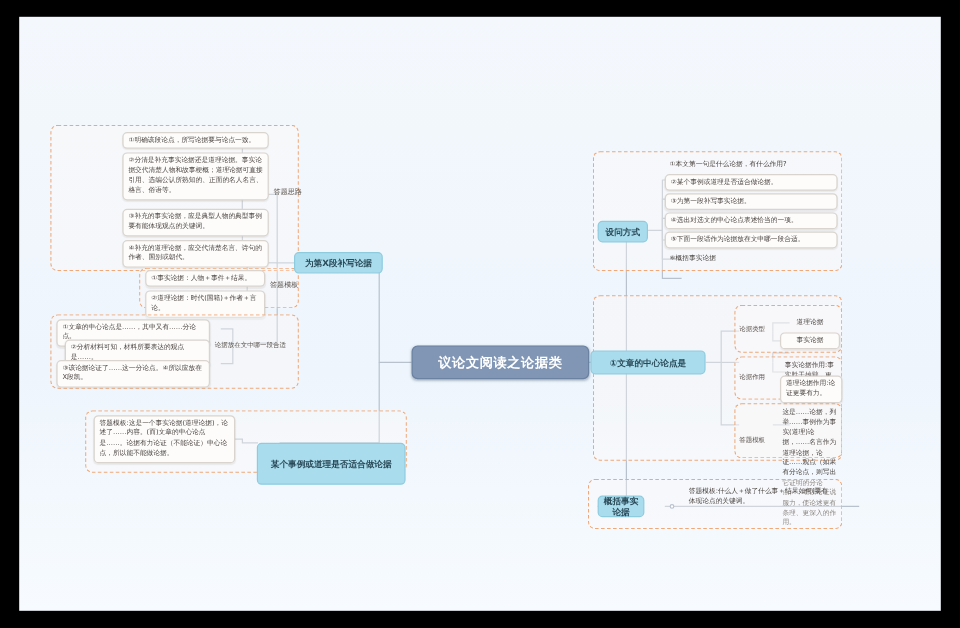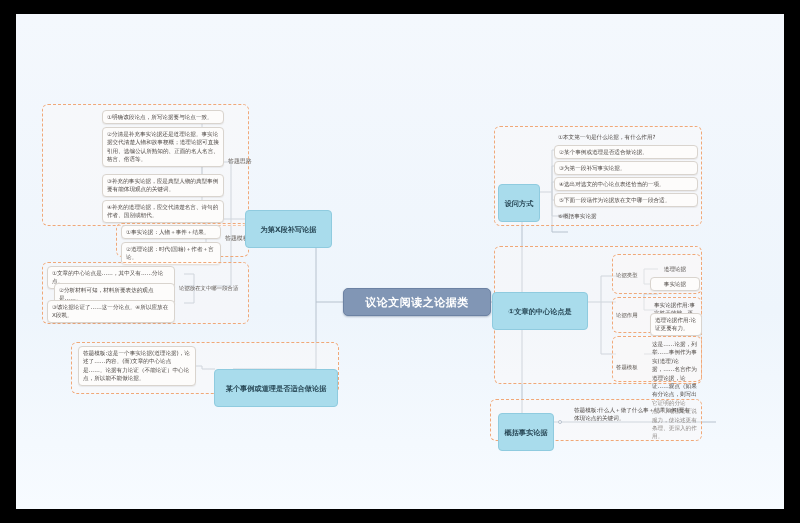--- a/index.html
+++ b/index.html
@@ -24,21 +24,21 @@
     border:1px solid #6c82a3;border-radius:5px;
     font-size:11px;font-weight:bold;letter-spacing:.5px;
     display:flex;align-items:center;justify-content:center;
     box-shadow:0 1px 2px rgba(60,80,110,.35);
   }
   .branch{
     background:#a9dcec;color:#2a4a58;
     border:1px solid #8fcbdf;border-radius:4px;
     font-size:7.2px;font-weight:bold;
     display:flex;align-items:center;justify-content:center;
-    text-align:center;line-height:1.25;padding:18px 3px;
+    text-align:center;line-height:1.25;padding:8px 3px;
   }
   .group{
     border:1px dashed #f0a878;border-radius:6px;
     background:rgba(255,250,246,.35);
   }
   .leafbox{
     background:#fdfcfb;border:1px solid #d9d4ce;border-radius:4px;
     color:#4a4440;font-size:5.6px;line-height:1.5;
     padding:2px 4px;box-sizing:border-box;
     box-shadow:0 1px 1px rgba(120,110,100,.10);
@@ -136,21 +136,21 @@
   <div class="node group" style="left:26px;top:248px;width:207px;height:62px;"></div>
 
   <div class="node leafbox cjk" style="left:31px;top:252px;width:128px;">①文章的中心论点是……，其中又有……分论点。</div>
 
   <div class="node leafbox cjk" style="left:38px;top:269px;width:121px;">②分析材料可知，材料所要表达的观点是……。</div>
 
   <div class="node leafbox cjk" style="left:31px;top:286px;width:128px;">③该论据论证了……这一分论点。④所以应放在X段凯。</div>
 
   <div class="node sublabel tiny cjk" style="left:163px;top:264px;width:68px;height:22px;">论据放在文中哪一段合适</div>
 
-  <div class="node branch cjk" style="left:229px;top:196px;width:87px;height:18px;">为第X段补写论据</div>
+  <div class="node branch cjk" style="left:229px;top:196px;width:74px;height:18px;">为第X段补写论据</div>
 
   <div class="node group" style="left:55px;top:328px;width:268px;height:52px;"></div>
 
   <div class="node leafbox cjk" style="left:62px;top:332px;width:118px;">答题模板:这是一个事实论据(道理论据)，论述了……内容。(而)文章的中心论点是……。论据有力论证（不能论证）中心论点，所以能不能做论据。</div>
 
   <div class="node branch cjk" style="left:198px;top:355px;width:124px;height:35px;">某个事例或道理是否适合做论据</div>
 
   <div class="node root cjk" style="left:327px;top:274px;width:148px;height:28px;">议论文阅读之论据类</div>
 
   <div class="node group" style="left:478px;top:112px;width:208px;height:100px;"></div>
@@ -177,20 +177,20 @@
   <div class="node sublabel tiny cjk" style="left:600px;top:296px;width:30px;height:12px;">论据作用</div>
   <div class="node leafplain cjk" style="left:634px;top:285px;width:52px;">事实论据作用:事实胜于雄辩，更有说服力。</div>
   <div class="node leafbox cjk" style="left:634px;top:299px;width:52px;">道理论据作用:论证更要有力。</div>
 
   <div class="node group" style="left:596px;top:322px;width:90px;height:46px;"></div>
   <div class="node sublabel tiny cjk" style="left:600px;top:348px;width:30px;height:12px;">答题模板</div>
   <div class="node leafplain cjk" style="left:632px;top:324px;width:54px;">这是……论据，列举……事例作为事实(道理)论据，……名言作为道理论据，论证……观点（如果有分论点，则写出它证明的分论点），增强论证说服力，使论述更有条理、更深入的作用。</div>
 
   <div class="node group" style="left:474px;top:385px;width:212px;height:42px;"></div>
 
-  <div class="node branch cjk" style="left:482px;top:399px;width:56px;height:18px;">概括事实论据</div>
+  <div class="node branch cjk" style="left:482px;top:399px;width:39px;height:18px;">概括事实论据</div>
 
   <div class="node dot" style="left:542px;top:406px;"></div>
 
   <div class="node leafplain cjk" style="left:554px;top:390px;width:126px;">答题模板:什么人＋做了什么事＋结果如何(要有体现论点的关键词。</div>
 
 </div>
 </div>
 
 </body></html>

